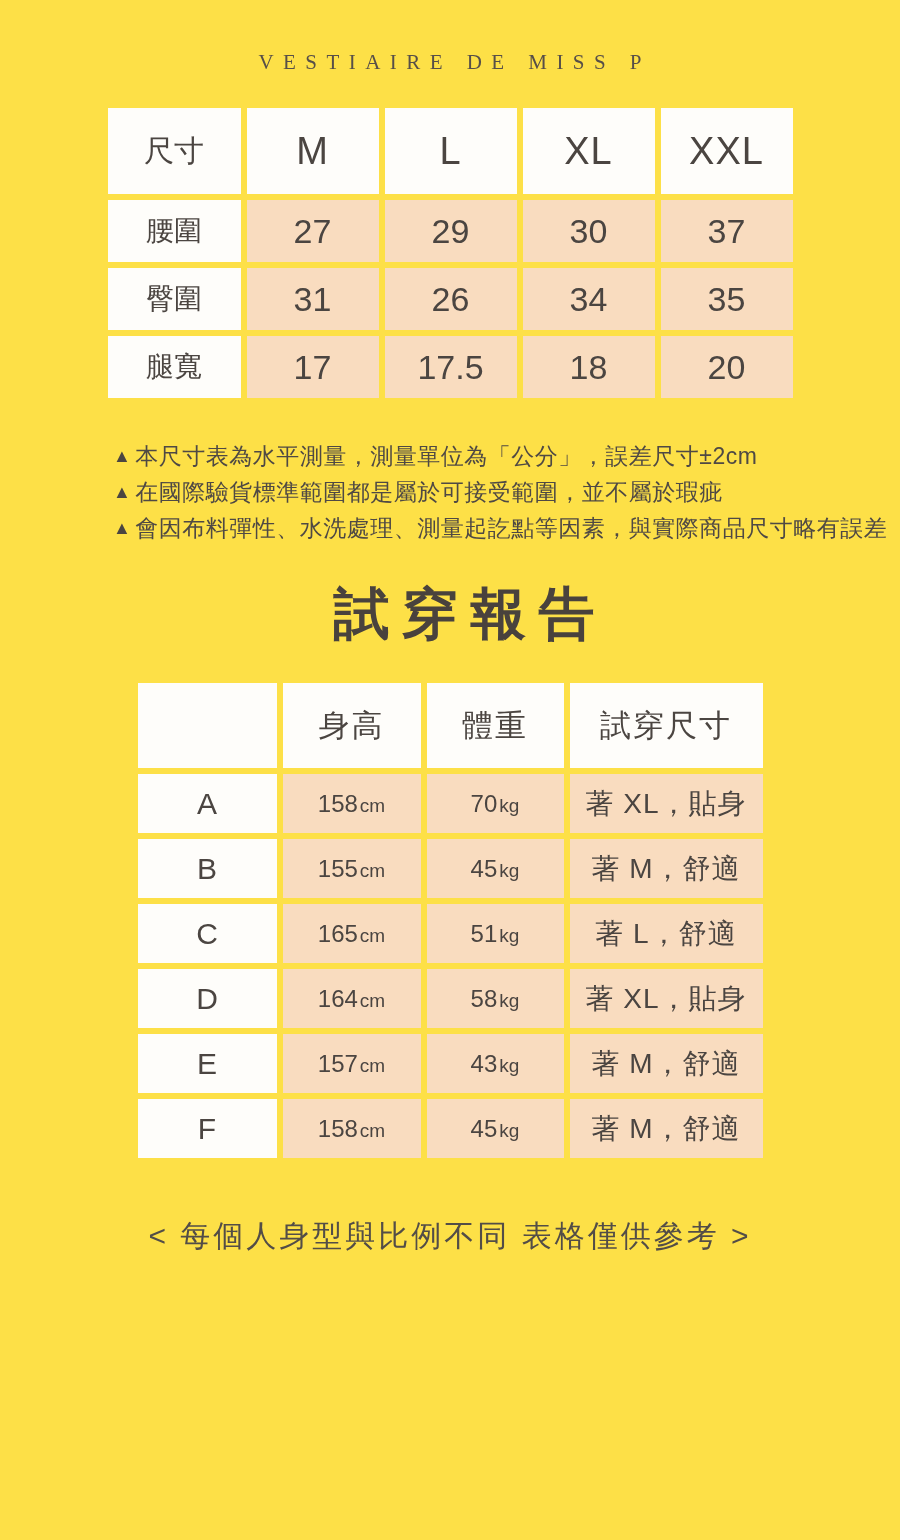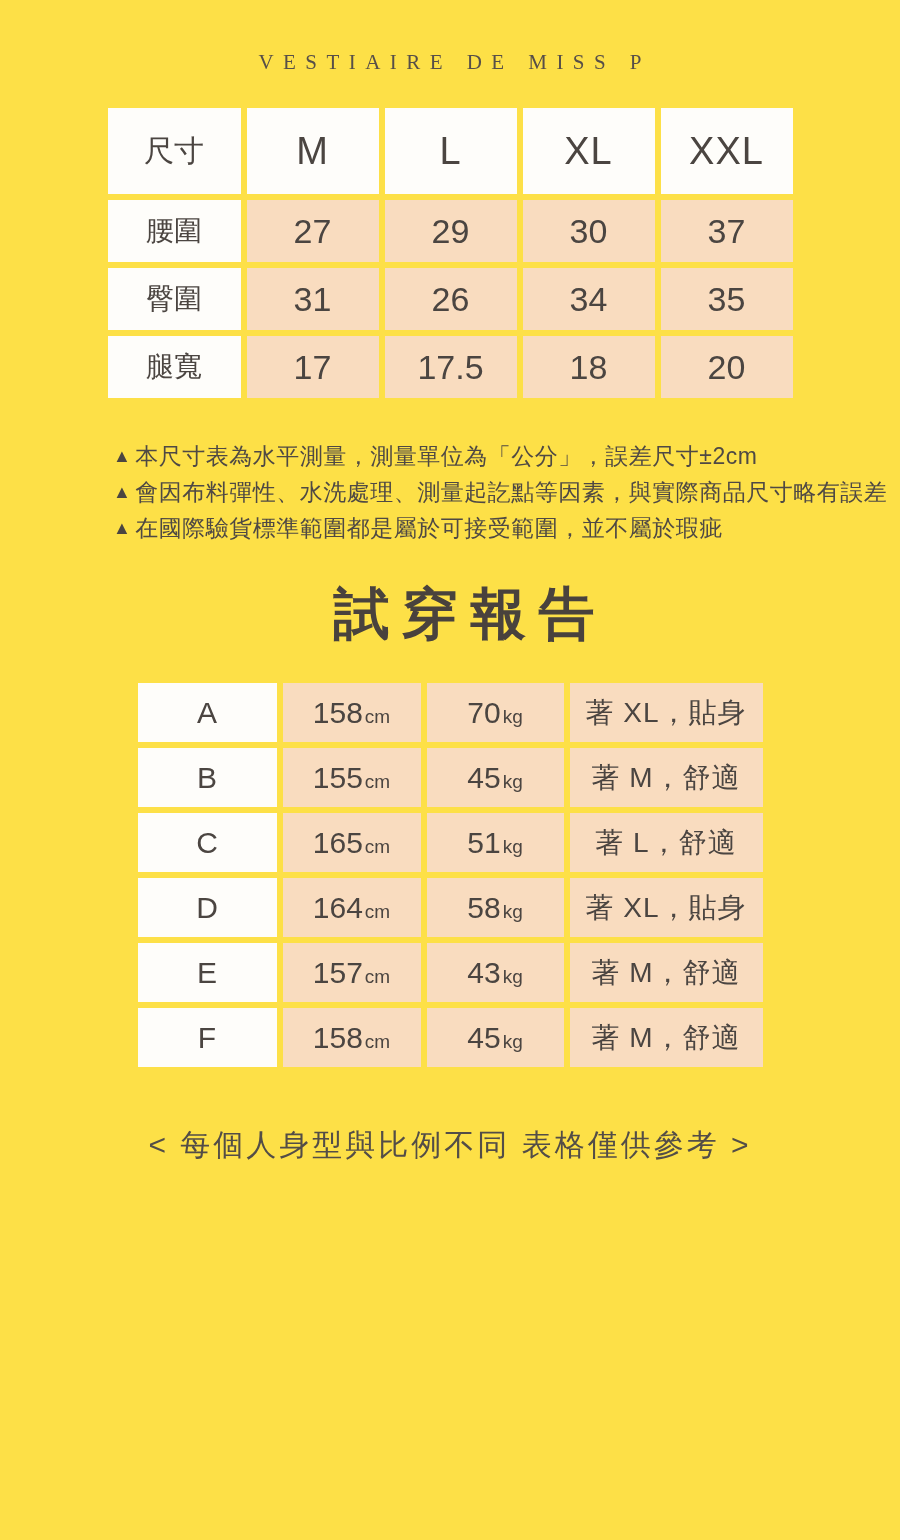--- a/index.html
+++ b/index.html
@@ -50,21 +50,21 @@
   .t1 .val { font-size:34px; font-weight:500; }
   .t2 { margin:32px auto 0 auto; }
   .t2 td:nth-child(1) { width:139px; }
   .t2 td:nth-child(2) { width:138px; }
   .t2 td:nth-child(3) { width:137px; }
   .t2 td:nth-child(4) { width:193px; }
   .t2 tr.head td { height:85px; }
   .t2 tr.data td { height:59px; }
   .t2 .colhead { font-size:31px; font-weight:500; letter-spacing:2px; }
   .t2 .rowlbl { font-size:30px; font-weight:500; }
-  .t2 .num { font-size:30px; font-weight:500;text-align:right; }
+  .t2 .num { font-size:24px; font-weight:500;text-align:right; }
   .t2 .unit { font-size:19px; font-weight:500; margin-left:2px;text-align:right; }
   .t2 .res { font-size:28px; font-weight:500; letter-spacing:1px; }
   
   .notes { margin:35px 0 0 113px; }
   .note-line { font-size:23px; line-height:34px; color:#4f4944; letter-spacing:0.5px; }
   .tri { font-size:18px; margin-right:4px; position:relative; top:-2px; color:#4b4541; }
   
   .footnote {
     margin-top:55px;
     text-align:center;
@@ -113,31 +113,37 @@
       <td class="p val">20</td>
     </tr>
   </tbody>
     </table>
 
   <div class="notes">
     <div class="note-line">
       <span class="tri">▲</span><span>本尺寸表為水平測量，測量單位為「公分」，誤差尺寸±2cm</span>
     </div>
     <div class="note-line">
-      <span class="tri">▲</span><span>會因布料彈性、水洗處理、測量起訖點等因素，與實際商品尺寸略有誤差</span>
+      <span class="tri">▲</span><span>在國際驗貨標準範圍都是屬於可接受範圍，並不屬於瑕疵</span>
     </div>
     <div class="note-line">
-      <span class="tri">▲</span><span>在國際驗貨標準範圍都是屬於可接受範圍，並不屬於瑕疵</span>
+      <span class="tri">▲</span><span>會因布料彈性、水洗處理、測量起訖點等因素，與實際商品尺寸略有誤差</span>
     </div>
   </div>
 
   <h2 class="sec-title second">試穿報告</h2>
 
   <table class="t2">
     <tbody>
+        <tr class="head">
+      <td class="w"></td>
+      <td class="w colhead">身高</td>
+      <td class="w colhead">體重</td>
+      <td class="w colhead">試穿尺寸</td>
+    </tr>
 
     <tr class="data">
       <td class="w rowlbl">A</td>
       <td class="p"><span class="num">158</span><span class="unit">cm</span></td>
       <td class="p"><span class="num">70</span><span class="unit">kg</span></td>
       <td class="p res">著 XL，貼身</td>
     </tr>
 
     <tr class="data">
       <td class="w rowlbl">B</td>

